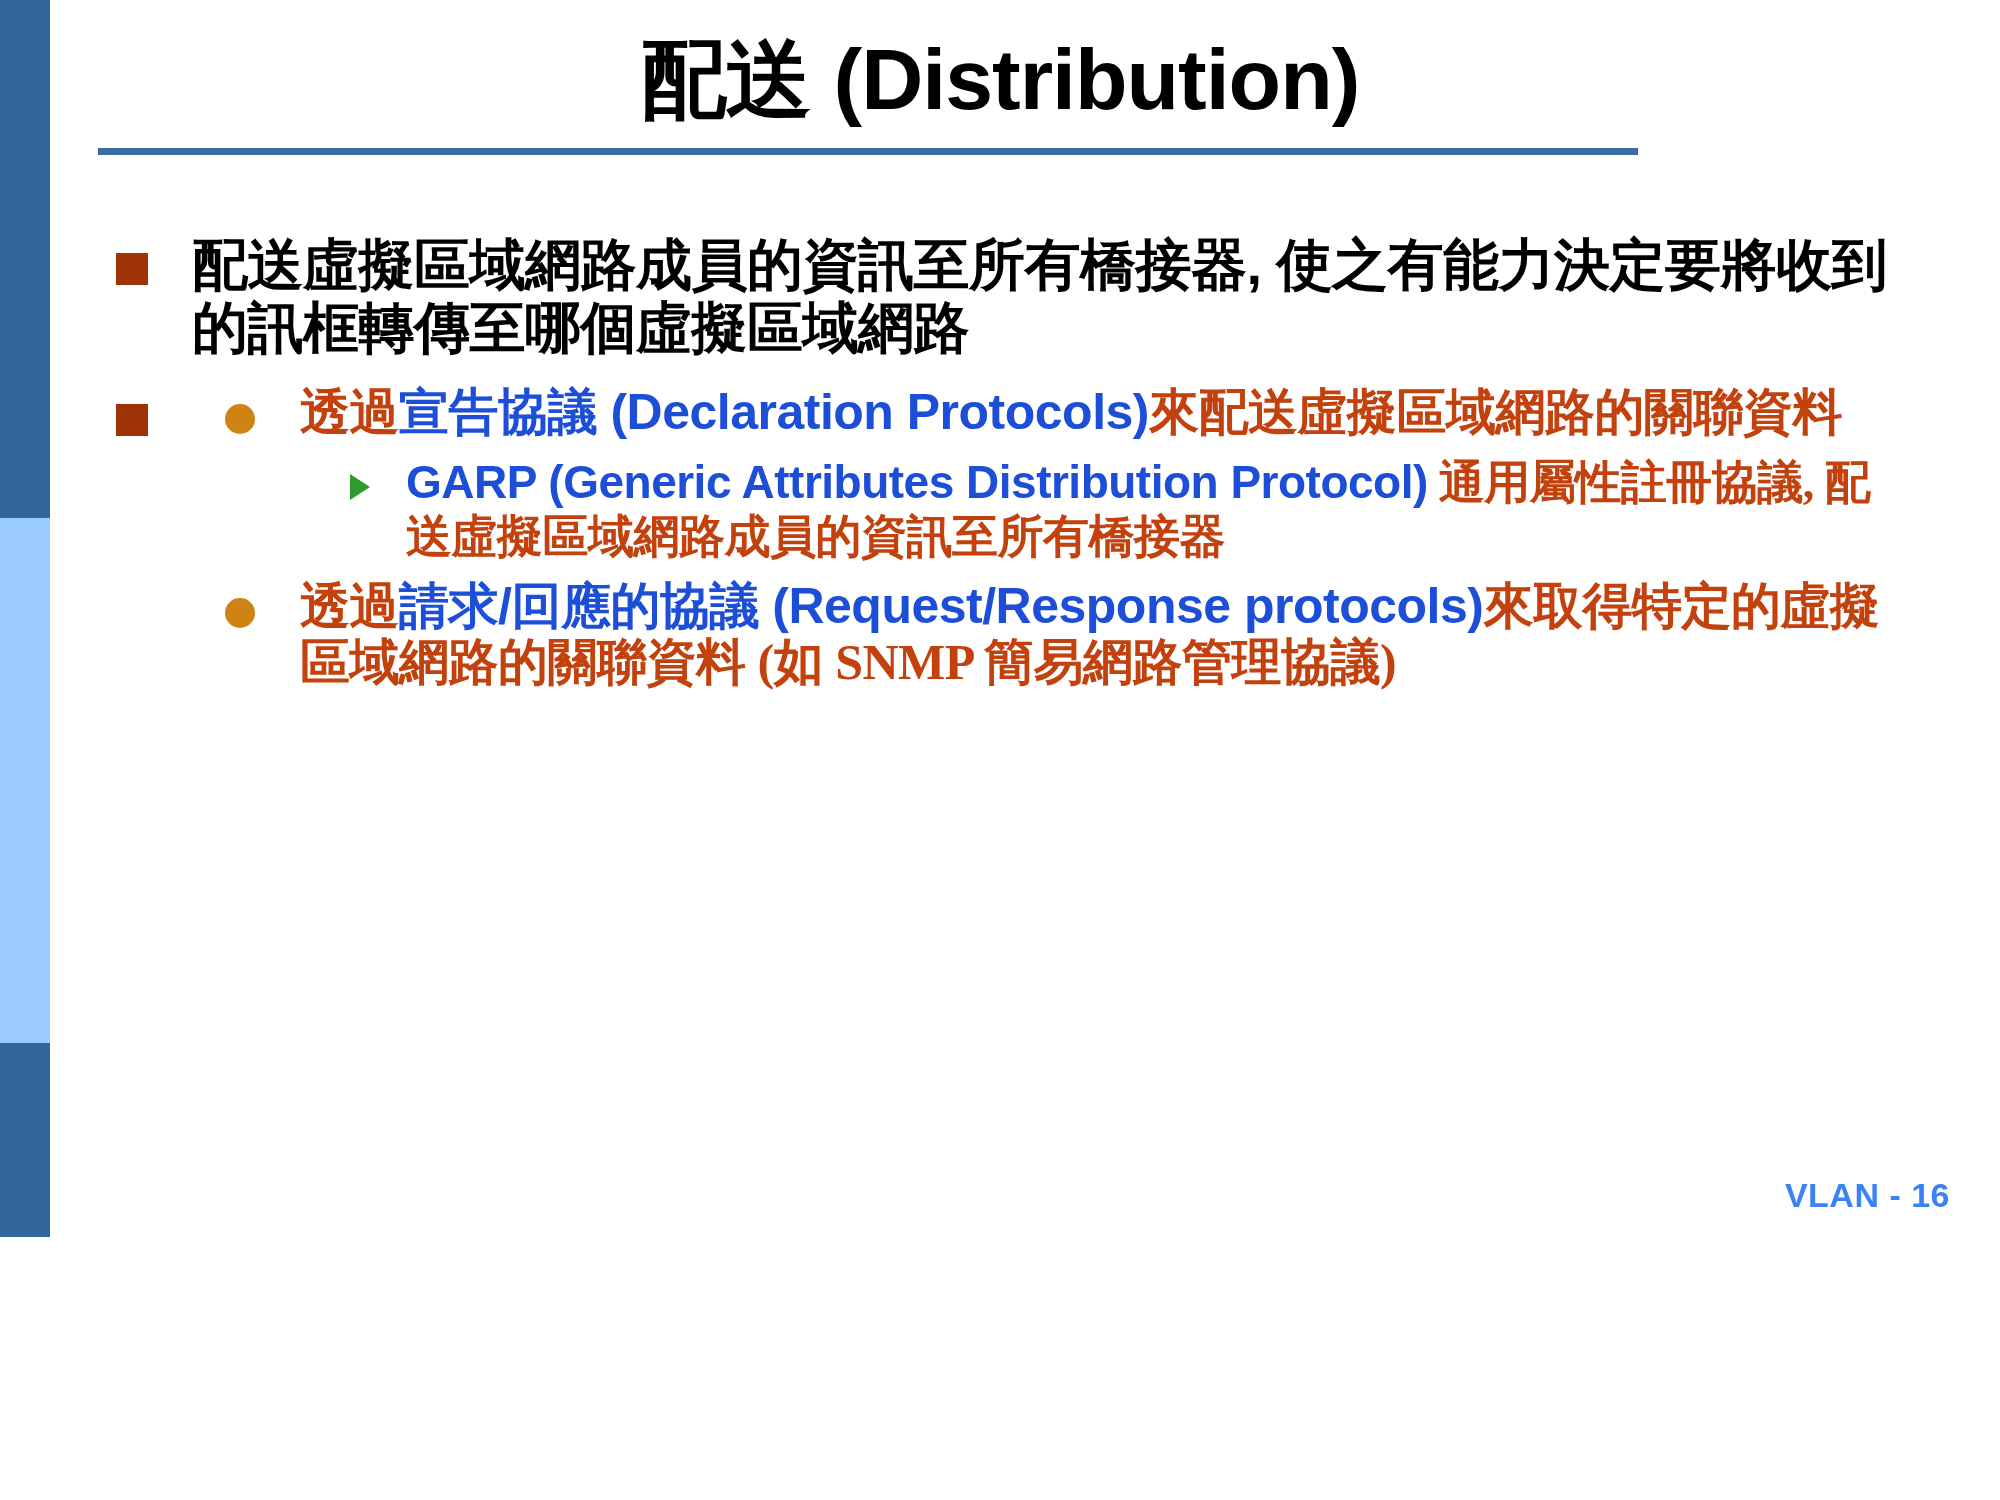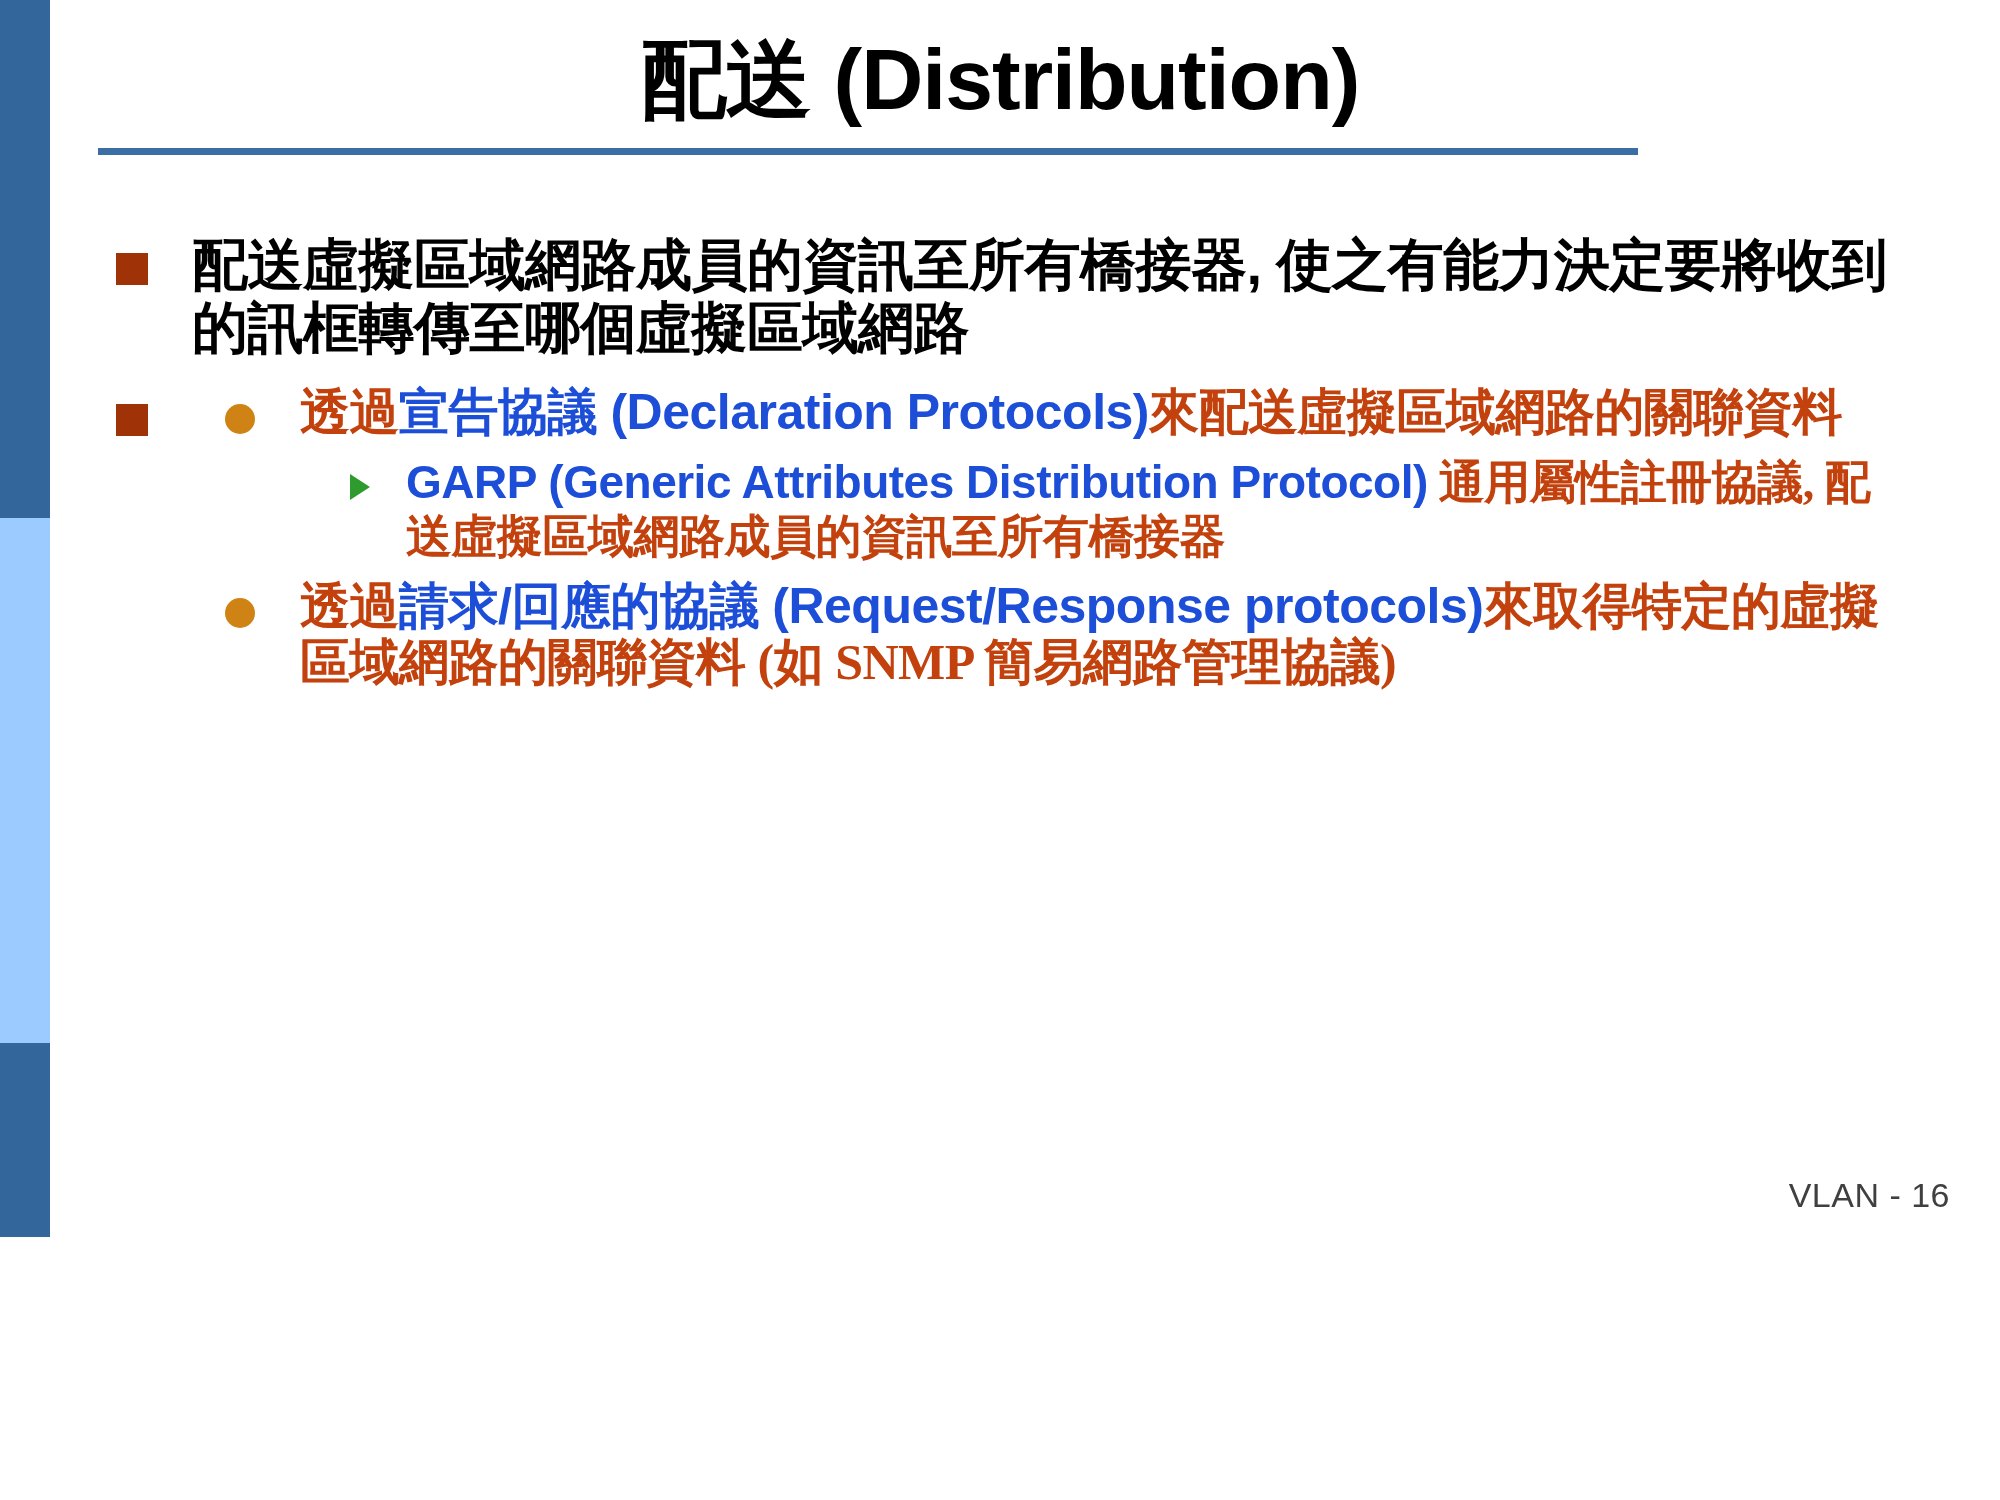--- a/index.html
+++ b/index.html
@@ -135,22 +135,22 @@
 
   .red { color: #1d4ed8; }
   .blk-txt { color: #c2410c; font-family: Liberation Serif, serif; }
 
   
   .footer {
     position: absolute;
     right: 50px;
     bottom: 22px;
     font-size: 34px;
-    font-weight: normal;
-    color: #404040;
+    font-weight: bold;
+    color: #3b82f6;
     letter-spacing: 0.5px;
   }
 </style>
 </head>
 <body>
 
 <div id="slide">
 
   <div class="stripe stripe-top"></div>
   <div class="stripe stripe-mid"></div>

